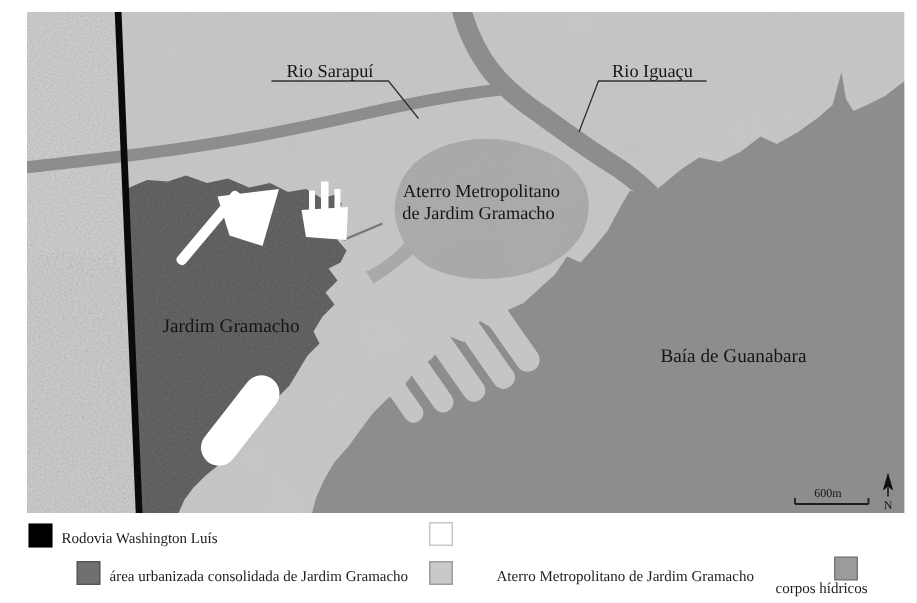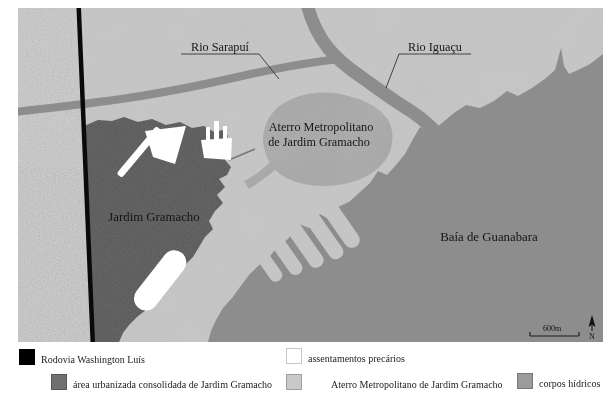--- a/index.html
+++ b/index.html
@@ -117,25 +117,24 @@
     <div class="legend-item" style="left:19px;top:347px;">
       <span class="swatch" style="background-color: rgb(0, 0, 0);"></span>
       <span>Rodovia Washington Luís</span>
     </div>
     <div class="legend-item" style="left:19px;top:372px;margin-left:32px;">
       <span class="swatch" style="background-color: rgb(112, 112, 112);"></span>
       <span>área urbanizada consolidada de Jardim Gramacho</span>
     </div>
     <div class="legend-item" style="left:286px;top:346px;">
       <span class="swatch" style="background-color: rgb(255, 255, 255);"></span>
-      <span>assentamentos precários</span>
     </div>
     <div class="legend-item" style="left:286px;top:372px;gap:23px;">
       <span class="swatch" style="background-color: rgb(201, 201, 201);"></span>
       <span>Aterro Metropolitano de Jardim Gramacho</span>
     </div>
-    <div class="legend-item" style="left:517px;top:371px;">
+    <div class="legend-item" style="left:517px;top:371px;flex-direction:column;">
       <span class="swatch" style="background-color: rgb(155, 155, 155);"></span>
       <span>corpos hídricos</span>
     </div>
   </div>
 
 </div>
 
 </body></html>

